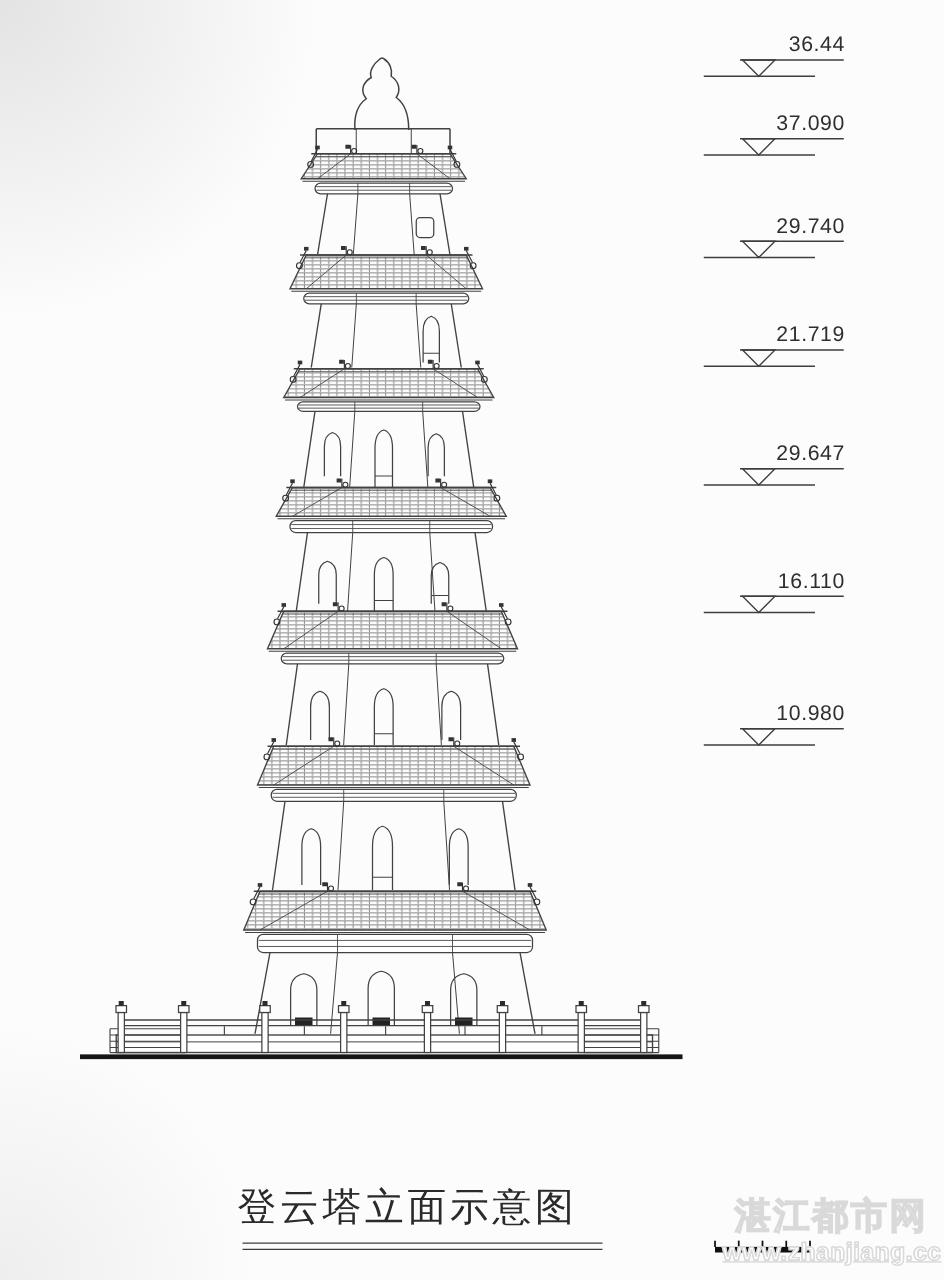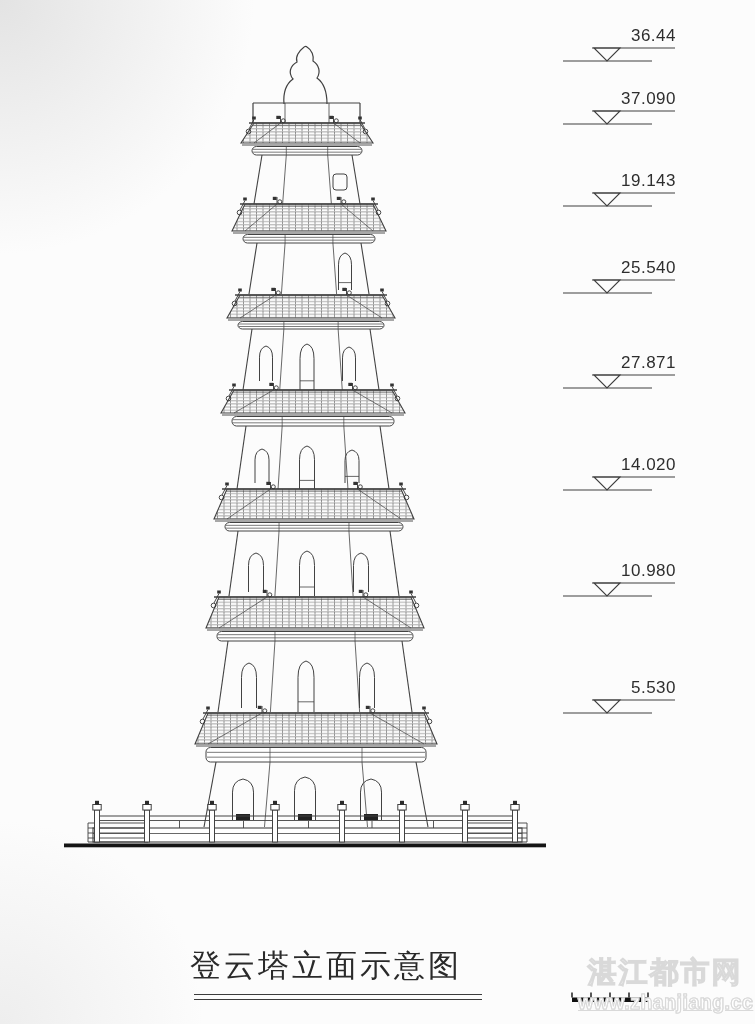--- a/index.html
+++ b/index.html
@@ -361,61 +361,53 @@
   </div>
   <div class="elev" style="top:89px">
     <span class="elev-label">37.090</span>
     <svg width="120" height="20" viewBox="0 0 120 20">
         <line x1="34" y1="2" x2="117" y2="2"></line>
         <polygon points="36,2 62,2 49,15"></polygon>
         <line x1="5" y1="15" x2="94" y2="15"></line>
       </svg>
   </div>
   <div class="elev" style="top:171px">
-    <span class="elev-label">19.143</span>
+    <span class="elev-label">29.740</span>
     <svg width="120" height="20" viewBox="0 0 120 20">
         <line x1="34" y1="2" x2="117" y2="2"></line>
         <polygon points="36,2 62,2 49,15"></polygon>
         <line x1="5" y1="15" x2="94" y2="15"></line>
       </svg>
   </div>
   <div class="elev" style="top:258px">
-    <span class="elev-label">25.540</span>
+    <span class="elev-label">21.719</span>
     <svg width="120" height="20" viewBox="0 0 120 20">
         <line x1="34" y1="2" x2="117" y2="2"></line>
         <polygon points="36,2 62,2 49,15"></polygon>
         <line x1="5" y1="15" x2="94" y2="15"></line>
       </svg>
   </div>
   <div class="elev" style="top:353px">
-    <span class="elev-label">27.871</span>
+    <span class="elev-label">29.647</span>
     <svg width="120" height="20" viewBox="0 0 120 20">
         <line x1="34" y1="2" x2="117" y2="2"></line>
         <polygon points="36,2 62,2 49,15"></polygon>
         <line x1="5" y1="15" x2="94" y2="15"></line>
       </svg>
   </div>
   <div class="elev" style="top:455px">
-    <span class="elev-label">14.020</span>
+    <span class="elev-label">16.110</span>
     <svg width="120" height="20" viewBox="0 0 120 20">
         <line x1="34" y1="2" x2="117" y2="2"></line>
         <polygon points="36,2 62,2 49,15"></polygon>
         <line x1="5" y1="15" x2="94" y2="15"></line>
       </svg>
   </div>
   <div class="elev" style="top:561px">
     <span class="elev-label">10.980</span>
-    <svg width="120" height="20" viewBox="0 0 120 20">
-        <line x1="34" y1="2" x2="117" y2="2"></line>
-        <polygon points="36,2 62,2 49,15"></polygon>
-        <line x1="5" y1="15" x2="94" y2="15"></line>
-      </svg>
-  </div>
-  <div class="elev" style="top:678px">
-    <span class="elev-label">5.530</span>
     <svg width="120" height="20" viewBox="0 0 120 20">
         <line x1="34" y1="2" x2="117" y2="2"></line>
         <polygon points="36,2 62,2 49,15"></polygon>
         <line x1="5" y1="15" x2="94" y2="15"></line>
       </svg>
   </div>
 
   <div class="title">登云塔立面示意图</div>
   <div class="title-underline"></div>
 

